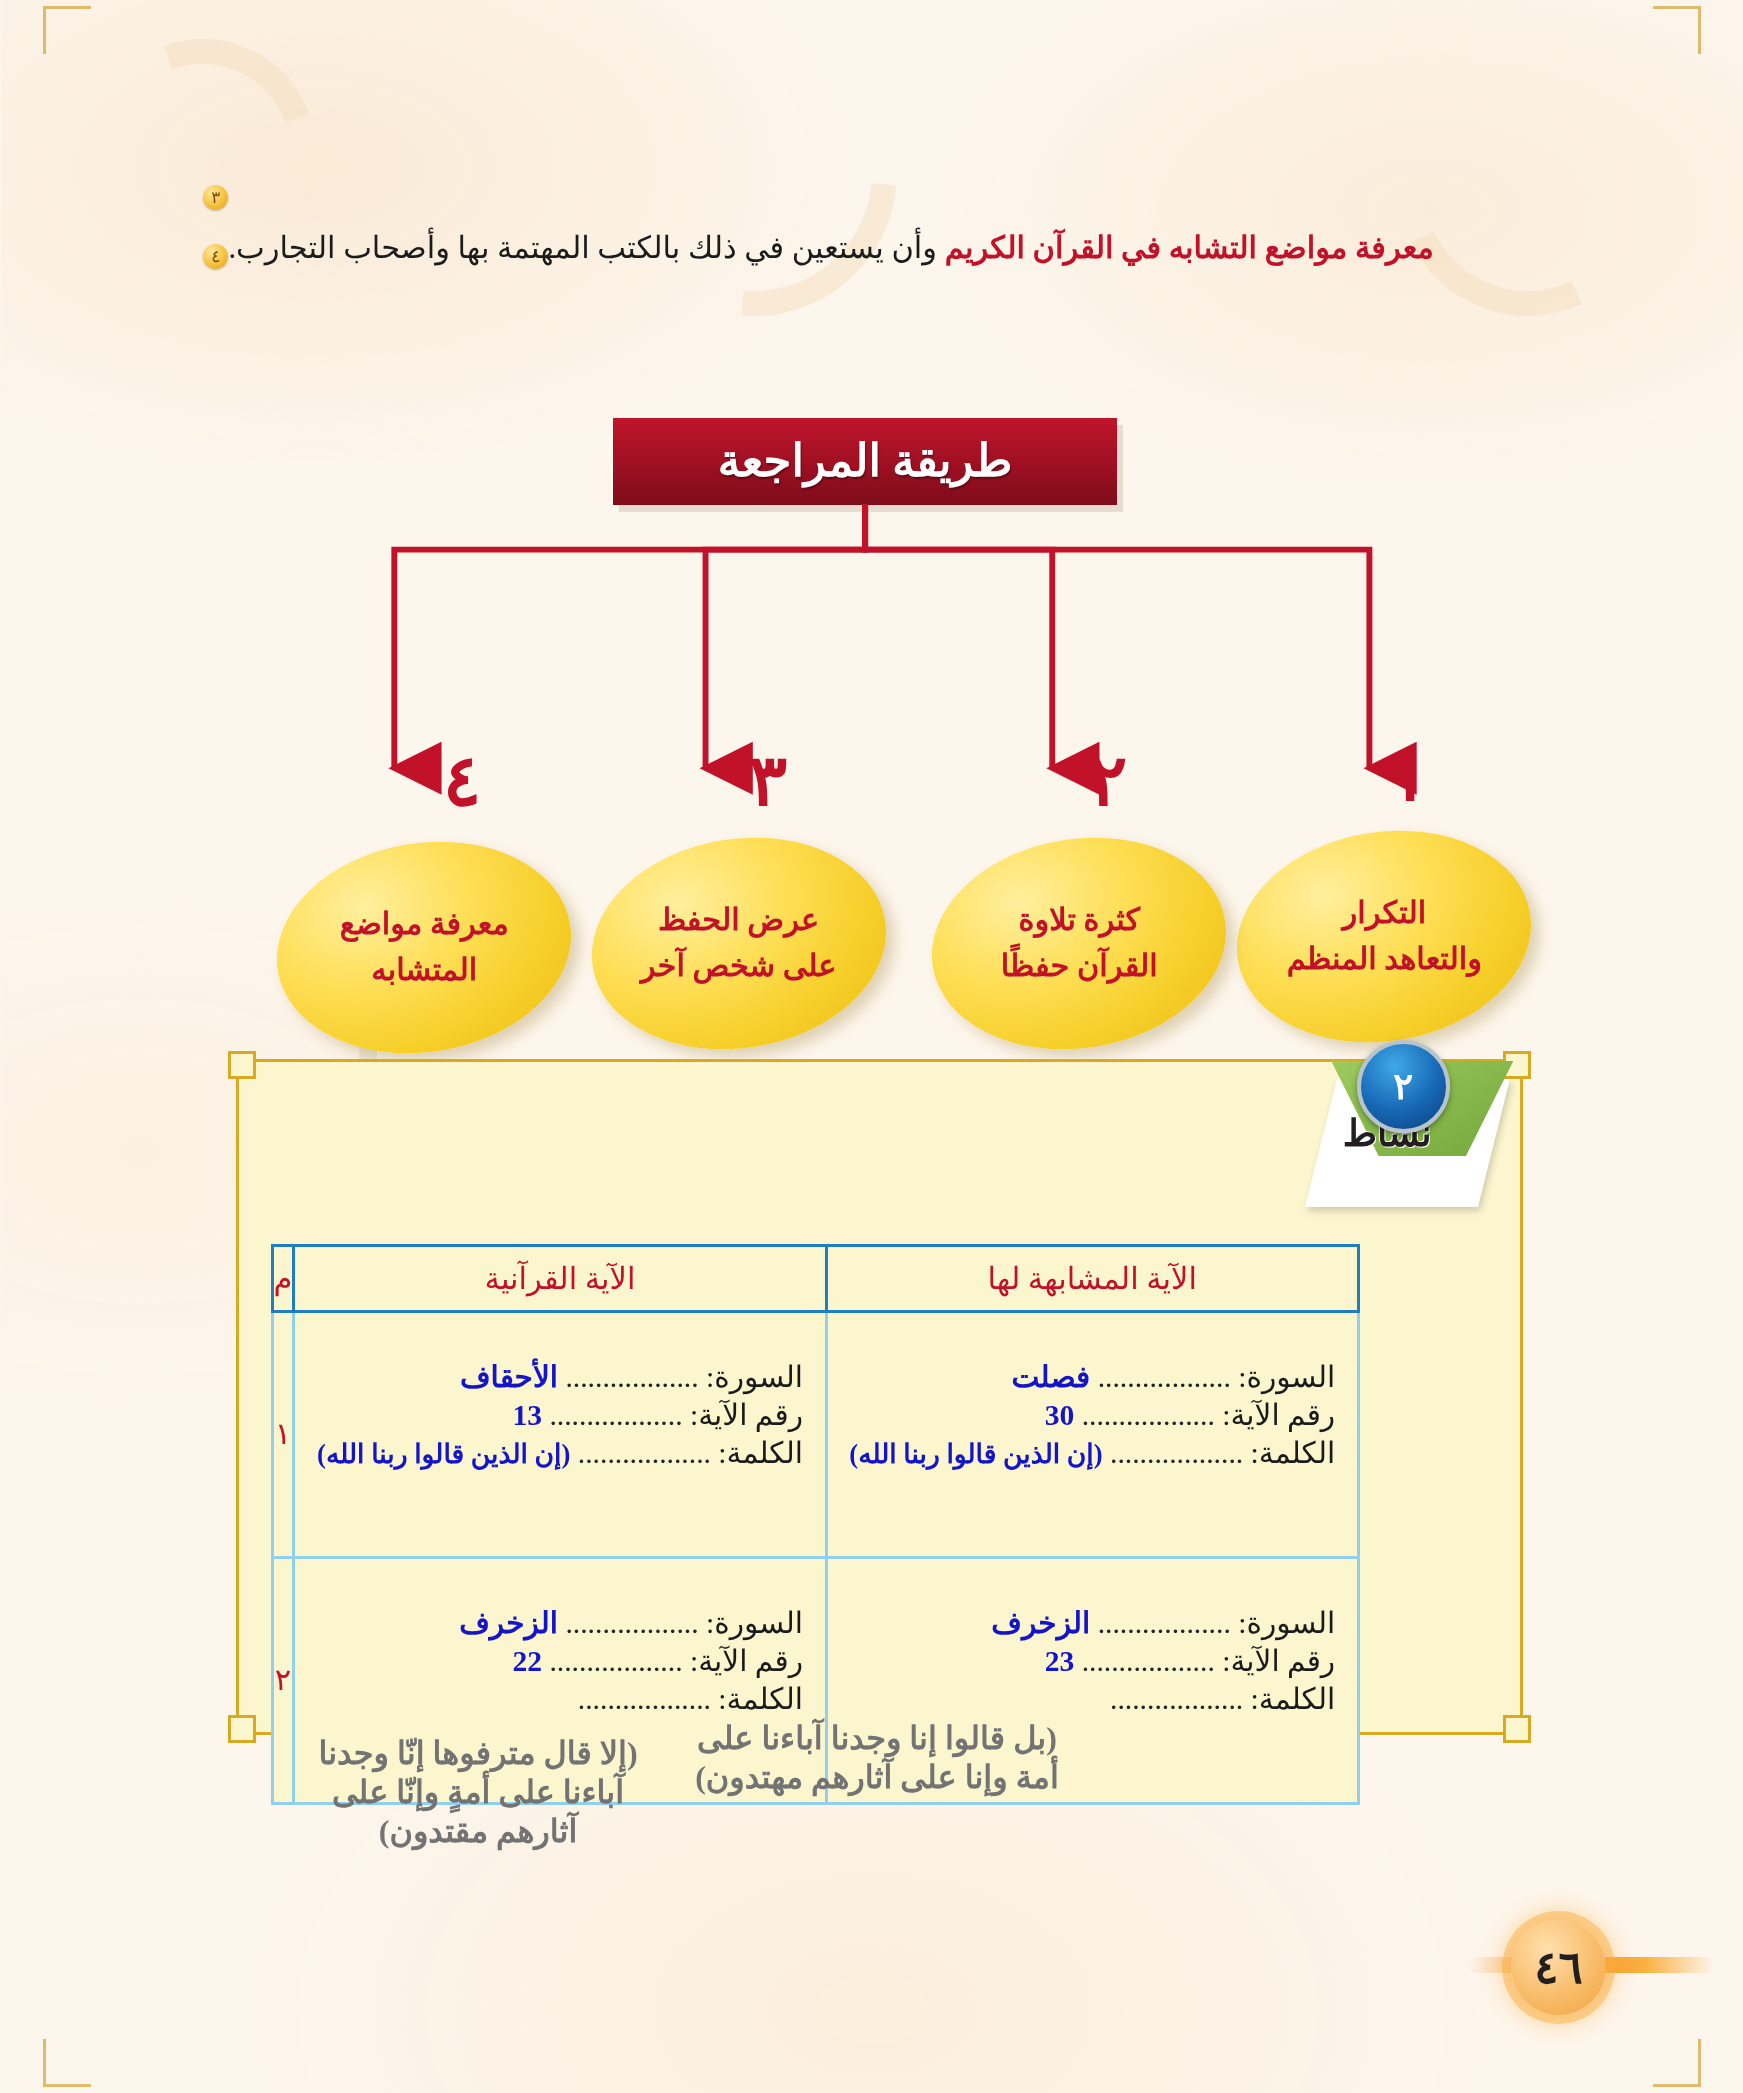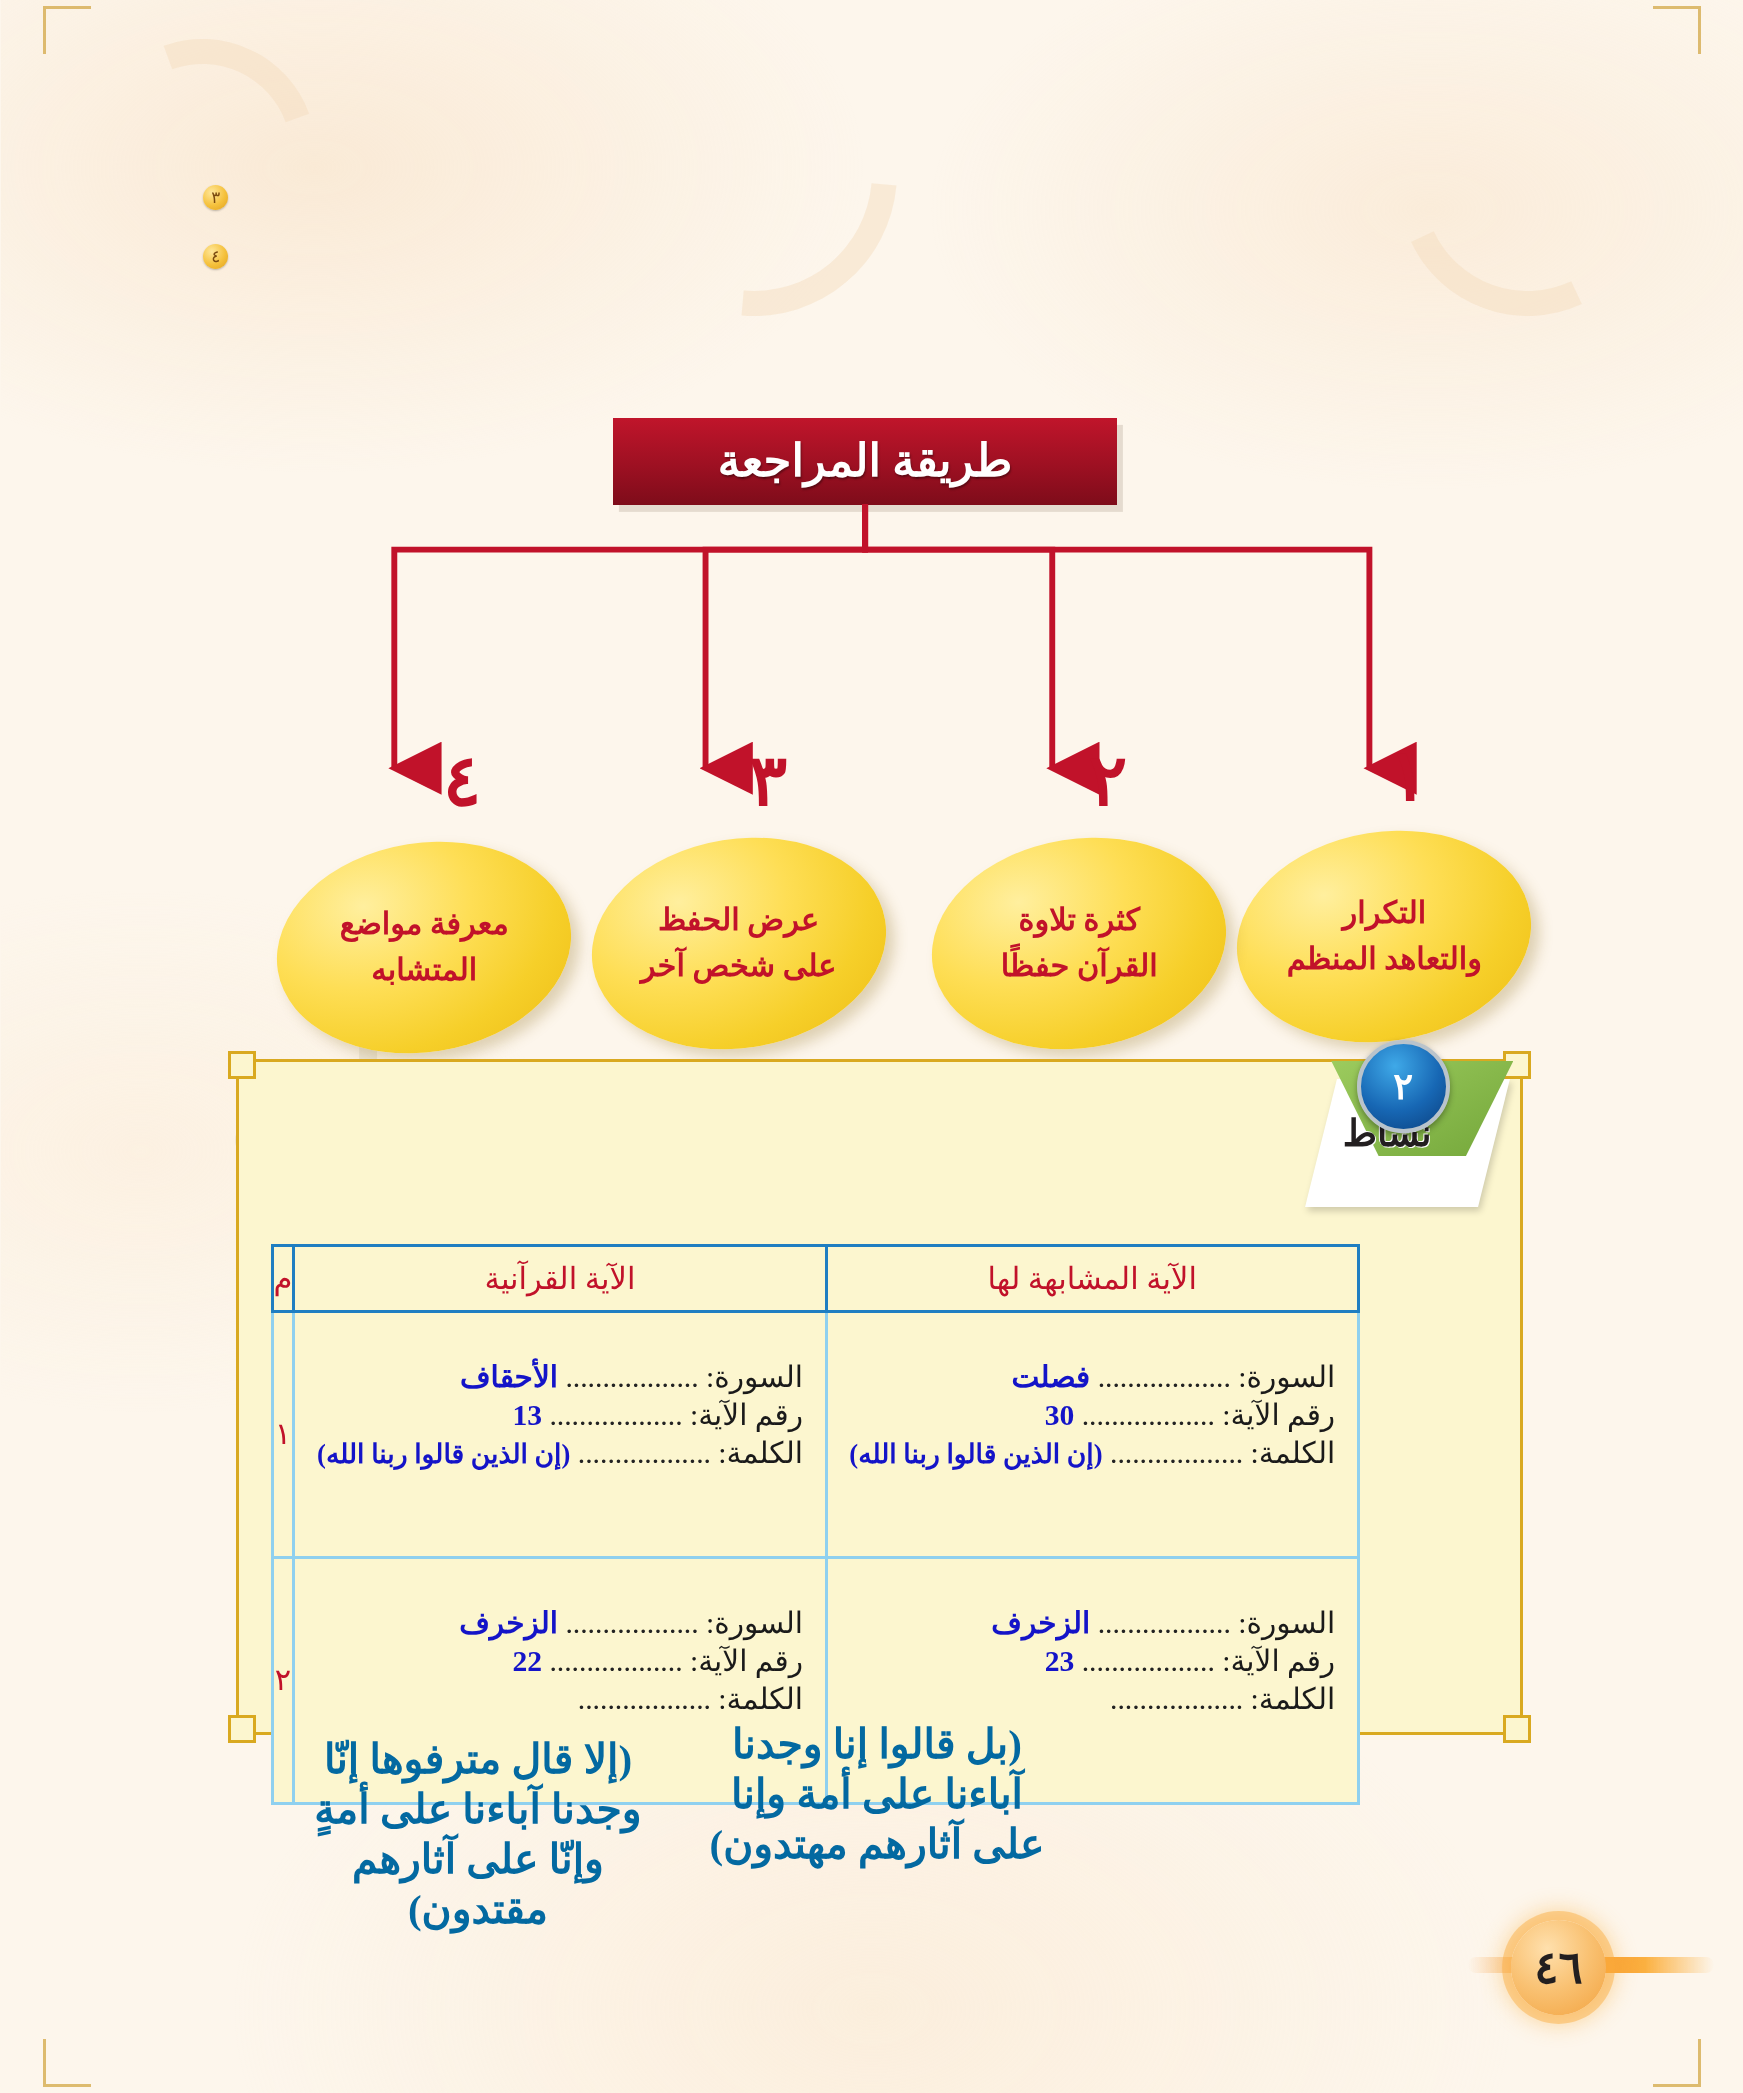--- a/index.html
+++ b/index.html
@@ -104,21 +104,21 @@
   .tbl td.idx{text-align:center;color:#c1122a;font-size:30.5px;}
   .cell{position:relative;height:197px;padding:9.9px 21.7px 0 21.7px;text-align:right;
         font-size:29.6px;color:#1a1a1a;line-height:1.28;margin-top:36px;}
   .cell .row1,.cell .row2,.cell .row3{white-space:nowrap;overflow:visible;}
   .dots{letter-spacing:2px;color:#222;}
   .ans{color:#1414c8;font-weight:bold;}
   .ansq{color:#1414c8;font-weight:bold;font-size:26.6px;font-family:Liberation Serif, serif;}
   .tbl tr.inner td{border:3px solid #8fd0ef;}
 
   
-  .ovf{position:absolute;color:#0369a1;font-weight:bold;font-size:41px;line-height:1.22;
+  .ovf{position:absolute;color:#737373;font-weight:bold;font-size:32px;line-height:1.22;
        text-align:center;}
   .ovf-r{left:690px;top:1719px;width:374px;}
   .ovf-l{left:296px;top:1734px;width:364px;}
 
   
   .pagenum{position:absolute;left:1468px;top:1906px;width:246px;height:138px;}
   .pagenum .flare{position:absolute;left:0;top:51px;width:246px;height:15.8px;
                   background:linear-gradient(90deg,rgba(255,160,40,0) 0%,#f79226 42%,#fbb040 72%,rgba(255,200,110,0) 100%);
                   border-radius:7.9px;filter:blur(0.4px);}
   .pagenum .sun{position:absolute;left:43px;top:13.8px;width:95px;height:95px;border-radius:50%;
@@ -143,20 +143,23 @@
 <div class="wm wm-lat">beadaya.com</div>
 
 <div class="bullets">
 
   <div class="bline">
     <div class="bnum">٣</div>
   </div>
 
   <div class="bline">
     <div class="bnum">٤</div>
+    <div class="btxt">
+      <span class="hl">معرفة مواضع التشابه في القرآن الكريم</span><span> وأن يستعين في ذلك بالكتب المهتمة بها وأصحاب التجارب.</span>
+    </div>
   </div>
 
 </div>
 
 <div class="banner">
   <span>طريقة المراجعة</span>
 </div>
 
 <svg class="connectors" viewBox="0 0 1770 2125" width="1744" height="2093">
   <defs>

